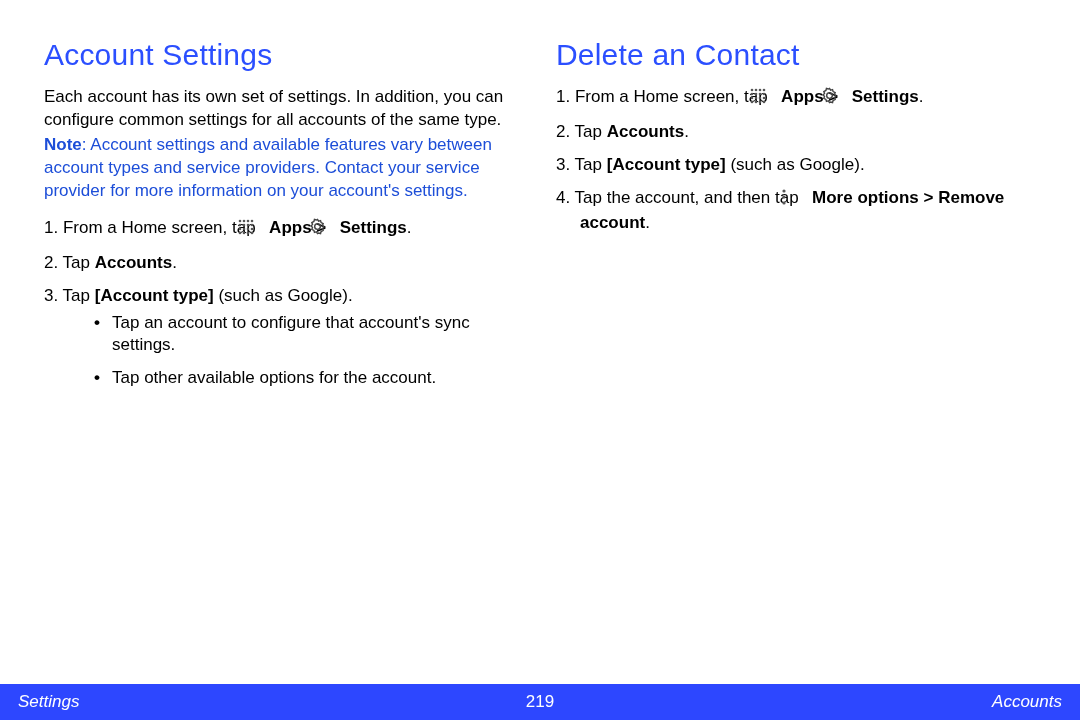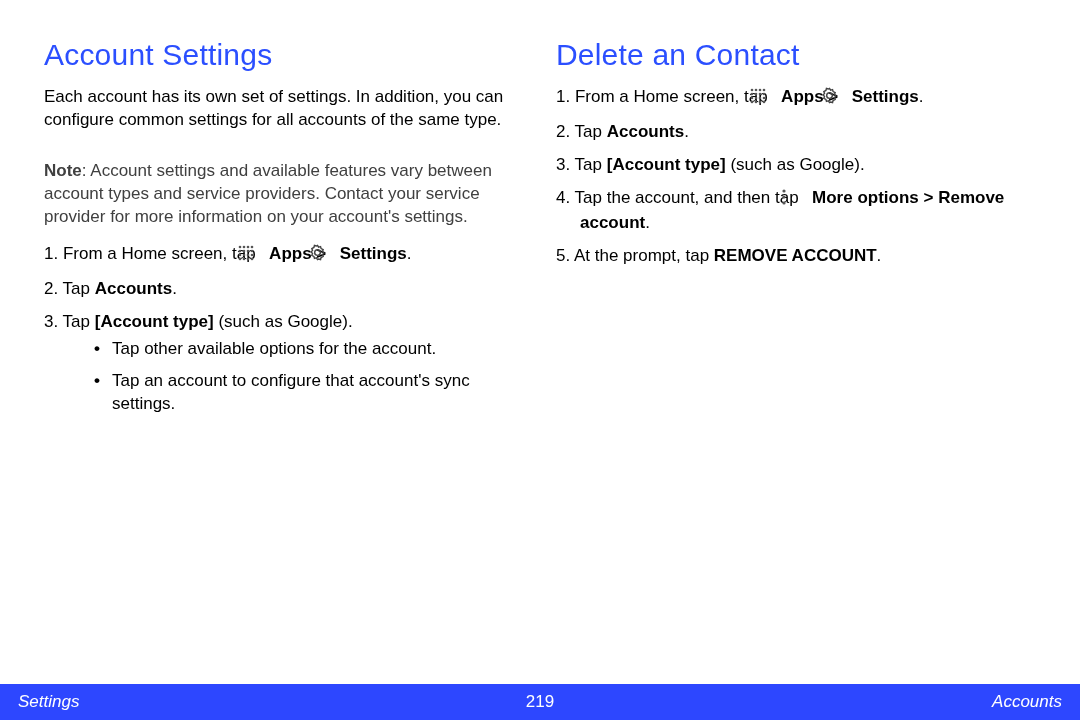--- a/index.html
+++ b/index.html
@@ -1,22 +1,22 @@
 <!DOCTYPE html>
 <html><head>
 <meta charset="utf-8">
 <style>
   * { box-sizing: border-box; margin: 0; padding: 0; }
   html, body { width: 1080px; height: 720px; font-family: Arial, Helvetica, sans-serif; background: #fff; color: #000; }
   .page { display: flex; flex-direction: column; width: 1080px; height: 720px; }
   .content { flex: 1; display: flex; padding: 38px 40px 0 44px; gap: 28px; }
   .col { flex: 1; }
   h2 { font-size: 30px; font-weight: 400; color: #2b4fff; margin-bottom: 14px; letter-spacing: 0.2px; }
-  p, li { font-size: 17px; line-height: 1.35; margin-bottom: 28px; }
-  .note { color: #404040; margin-bottom: 14px; }
+  p, li { font-size: 17px; line-height: 1.35; margin-bottom: 2px; }
+  .note { color: #1d4ed8; margin-bottom: 14px; }
   .bold { font-weight: 700; margin-top: 40px; }
   ol { list-style: none; padding-left: 0; }
   ol > li { padding-left: 24px; text-indent: -24px; margin-bottom: 10px; }
   ul { list-style: none; padding-left: 26px; margin-top: 4px; }
   ul > li { padding-left: 18px; text-indent: -18px; margin-bottom: 10px; }
   ul > li::before { content: "•"; display: inline-block; width: 18px; text-indent: 0; font-weight: 700; }
   .icon { display: inline-block; vertical-align: -2px; margin: 0 2px; }
   .footer { height: 36px; background: #2d47ff; color: #fff; display: flex; align-items: center; justify-content: space-between; padding: 0 18px; font-style: italic; font-size: 17px; }
   .footer .center { position: absolute; left: 50%; transform: translateX(-50%); font-style: normal; }
   .footer-wrap { position: relative; }
@@ -58,22 +58,22 @@
                 <path fill="none" stroke="#444" stroke-width="2" d="M12 8a4 4 0 1 0 0 8 4 4 0 0 0 0-8z"></path>
                 <path fill="none" stroke="#444" stroke-width="2" d="M12 2l1.5 2.5 2.8-.8.8 2.8L20 8l-1 2.7 2 2.1-2 2.1 1 2.7-2.9 1.5-.8 2.8-2.8-.8L12 22l-1.5-2.5-2.8.8-.8-2.8L4 16l1-2.7-2-2.1 2-2.1L4 6.4l2.9-1.5.8-2.8 2.8.8z"></path>
               </svg></span> <span class="bold">Settings</span><span>.</span>
         </li>
         <li>
           <span>2. </span><span>Tap </span><span class="bold">Accounts</span><span>.</span>
         </li>
         <li>
           <span>3. </span><span>Tap </span><span class="bold">[Account type]</span><span> (such as Google).</span>
           <ul>
+            <li>Tap an account to configure that account's sync settings.</li>
             <li>Tap other available options for the account.</li>
-            <li>Tap an account to configure that account's sync settings.</li>
           </ul>
         </li>
       </ol>
     </div>
 
     <div class="col">
       <h2>Delete an Contact</h2>
       <ol>
         <li>
           <span>1. </span><span>From a Home screen, tap </span><span class="icon"><svg width="16" height="16" viewBox="0 0 16 16">
@@ -108,23 +108,20 @@
         </li>
         <li>
           <span>4. </span><span>Tap the account, and then tap </span><span class="icon"><svg width="6" height="16" viewBox="0 0 6 16">
                 <g fill="#555">
                   <circle cx="3" cy="2" r="1.6"></circle>
                   <circle cx="3" cy="8" r="1.6"></circle>
                   <circle cx="3" cy="14" r="1.6"></circle>
                 </g>
               </svg></span> <span class="bold">More options &gt; Remove account</span><span>.</span>
         </li>
-        <li>
-          <span>5. </span><span>At the prompt, tap </span><span class="bold">REMOVE ACCOUNT</span><span>.</span>
-        </li>
       </ol>
     </div>
 
   </div>
 
   <div class="footer footer-wrap">
     <span>Settings</span>
     <span class="center">219</span>
     <span>Accounts</span>
   </div>

